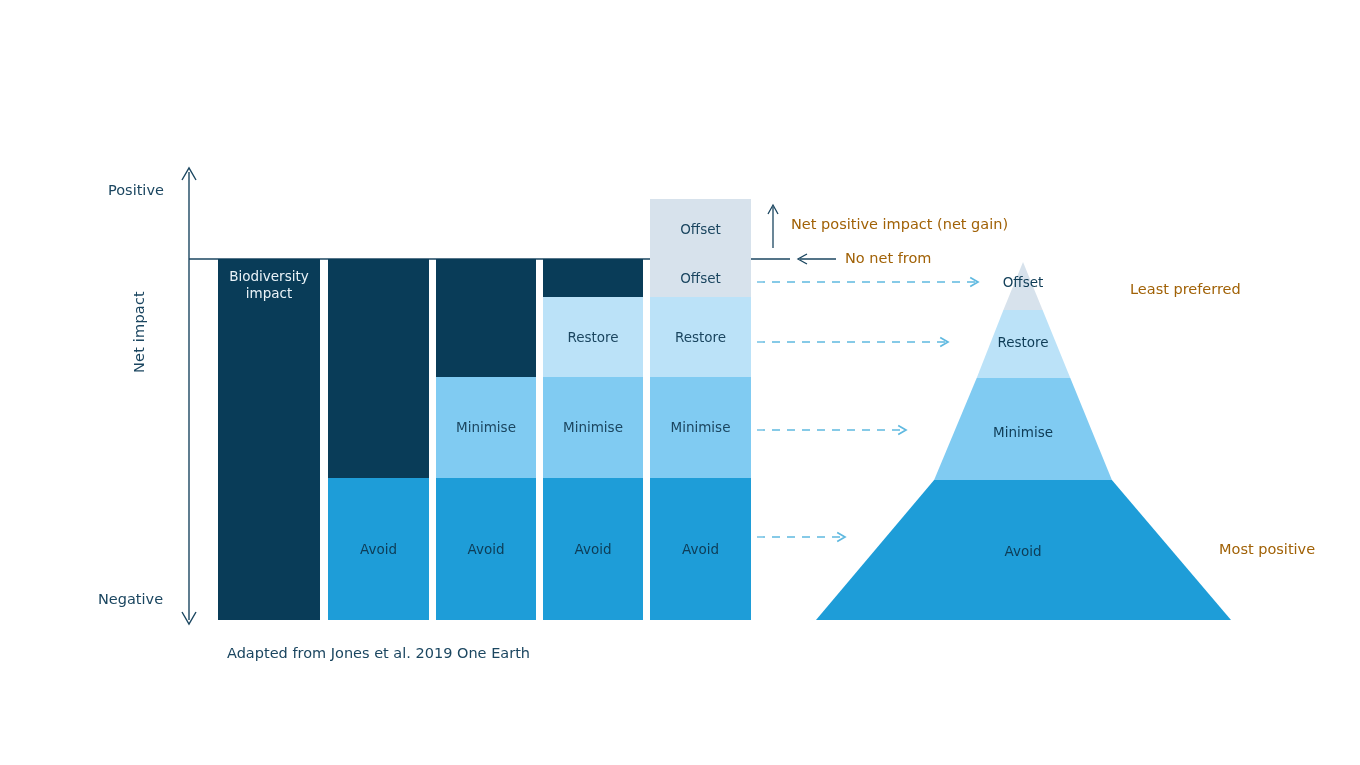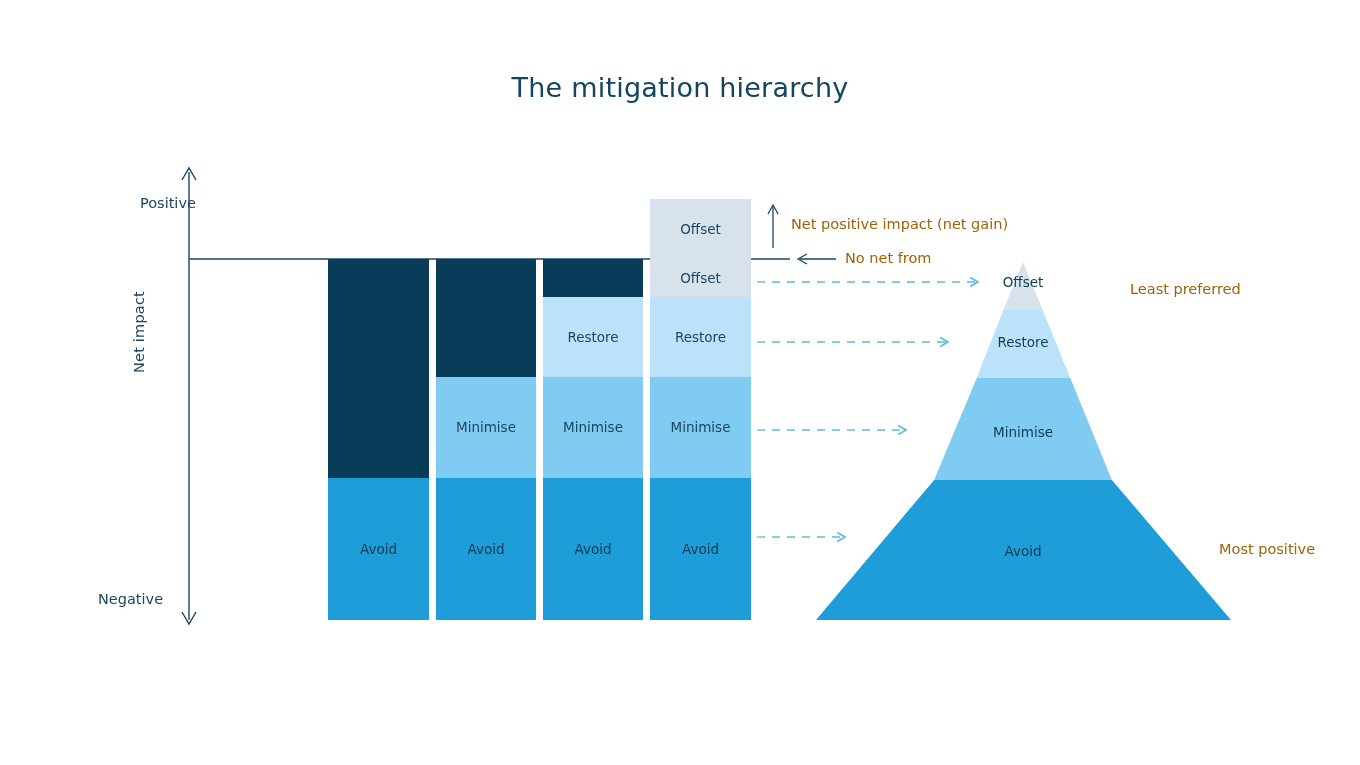--- a/index.html
+++ b/index.html
@@ -43,21 +43,21 @@
     width: 1360px; height: 765px;
     pointer-events: none;
   }
 
   .axis-label {
     position: absolute;
     font-size: 14.5px;
     color: #1b4660;
     white-space: nowrap;
   }
-  .axis-label.positive { left: 108px; top: 195px; margin-left: 32px; }
+  .axis-label.positive { left: 108px; top: 182px; }
   .axis-label.negative { left: 98px; top: 591px; }
   .axis-label.netimpact {
     left: 131px;
     top: 373px;
     transform: rotate(-90deg);
     transform-origin: left top;
     letter-spacing: 0.2px;
   }
 
   
@@ -113,21 +113,20 @@
     white-space: nowrap;
     text-align: center;
     transform: translateX(-50%);
   }
 </style>
 </head>
 <body>
 
 <div id="stage">
 
-  <div class="title">The mitigation hierarchy</div>
 
   <svg class="axis-svg" viewBox="0 0 1360 765">
     <defs>
       <marker id="arrowUp" markerWidth="8" markerHeight="8" refX="4" refY="7" orient="auto">
         <path d="M1,7 L4,1 L7,7" fill="none" stroke="#1b4660" stroke-width="1.2"></path>
       </marker>
       <marker id="dashArrow" markerWidth="9" markerHeight="9" refX="7" refY="4.5" orient="auto">
         <path d="M1,1 L7,4.5 L1,8" fill="none" stroke="#5fb9e0" stroke-width="1.3"></path>
       </marker>
       <marker id="leftArrow" markerWidth="9" markerHeight="9" refX="2" refY="4.5" orient="auto">
@@ -169,20 +168,26 @@
       <polygon points="976.7,378 1070.3,378 1111.9,480 934.1,480" fill="#80cbf2"></polygon>
 
       <polygon points="934.1,480 1111.9,480 1231,620 816,620" fill="#1e9dd8"></polygon>
     </g>
   </svg>
 
   <div class="axis-label positive">Positive</div>
   <div class="axis-label negative">Negative</div>
   <div class="axis-label netimpact">Net impact</div>
 
+  <div class="bar" style="left:218px; top:259px; width:102px; height:361px;">
+    <div class="seg impact" style="top:0; height:361px; align-items:flex-start; padding-top:9px;">
+      <span style="white-space:pre-line;">Biodiversity
+impact</span>
+    </div>
+  </div>
 
   <div class="bar" style="left:328px; top:259px; width:101px; height:361px;">
     <div class="seg navy" style="top:0; height:219px;">
       <span></span>
     </div>
     <div class="seg avoid" style="top:219px; height:142px;">
       <span>Avoid</span>
     </div>
   </div>
 
@@ -234,14 +239,15 @@
   <div class="pyr-label" style="left:1023px; top:274px;">Offset</div>
   <div class="pyr-label" style="left:1023px; top:334px;">Restore</div>
   <div class="pyr-label" style="left:1023px; top:424px;">Minimise</div>
   <div class="pyr-label" style="left:1023px; top:543px;">Avoid</div>
 
   <div class="annot netgain">Net positive impact (net gain)</div>
   <div class="annot netloss">No net from</div>
   <div class="annot least">Least preferred</div>
   <div class="annot most">Most positive</div>
 
+  <div class="footer">Adapted from Jones et al. 2019 One Earth</div>
 
 </div>
 
 </body></html>

